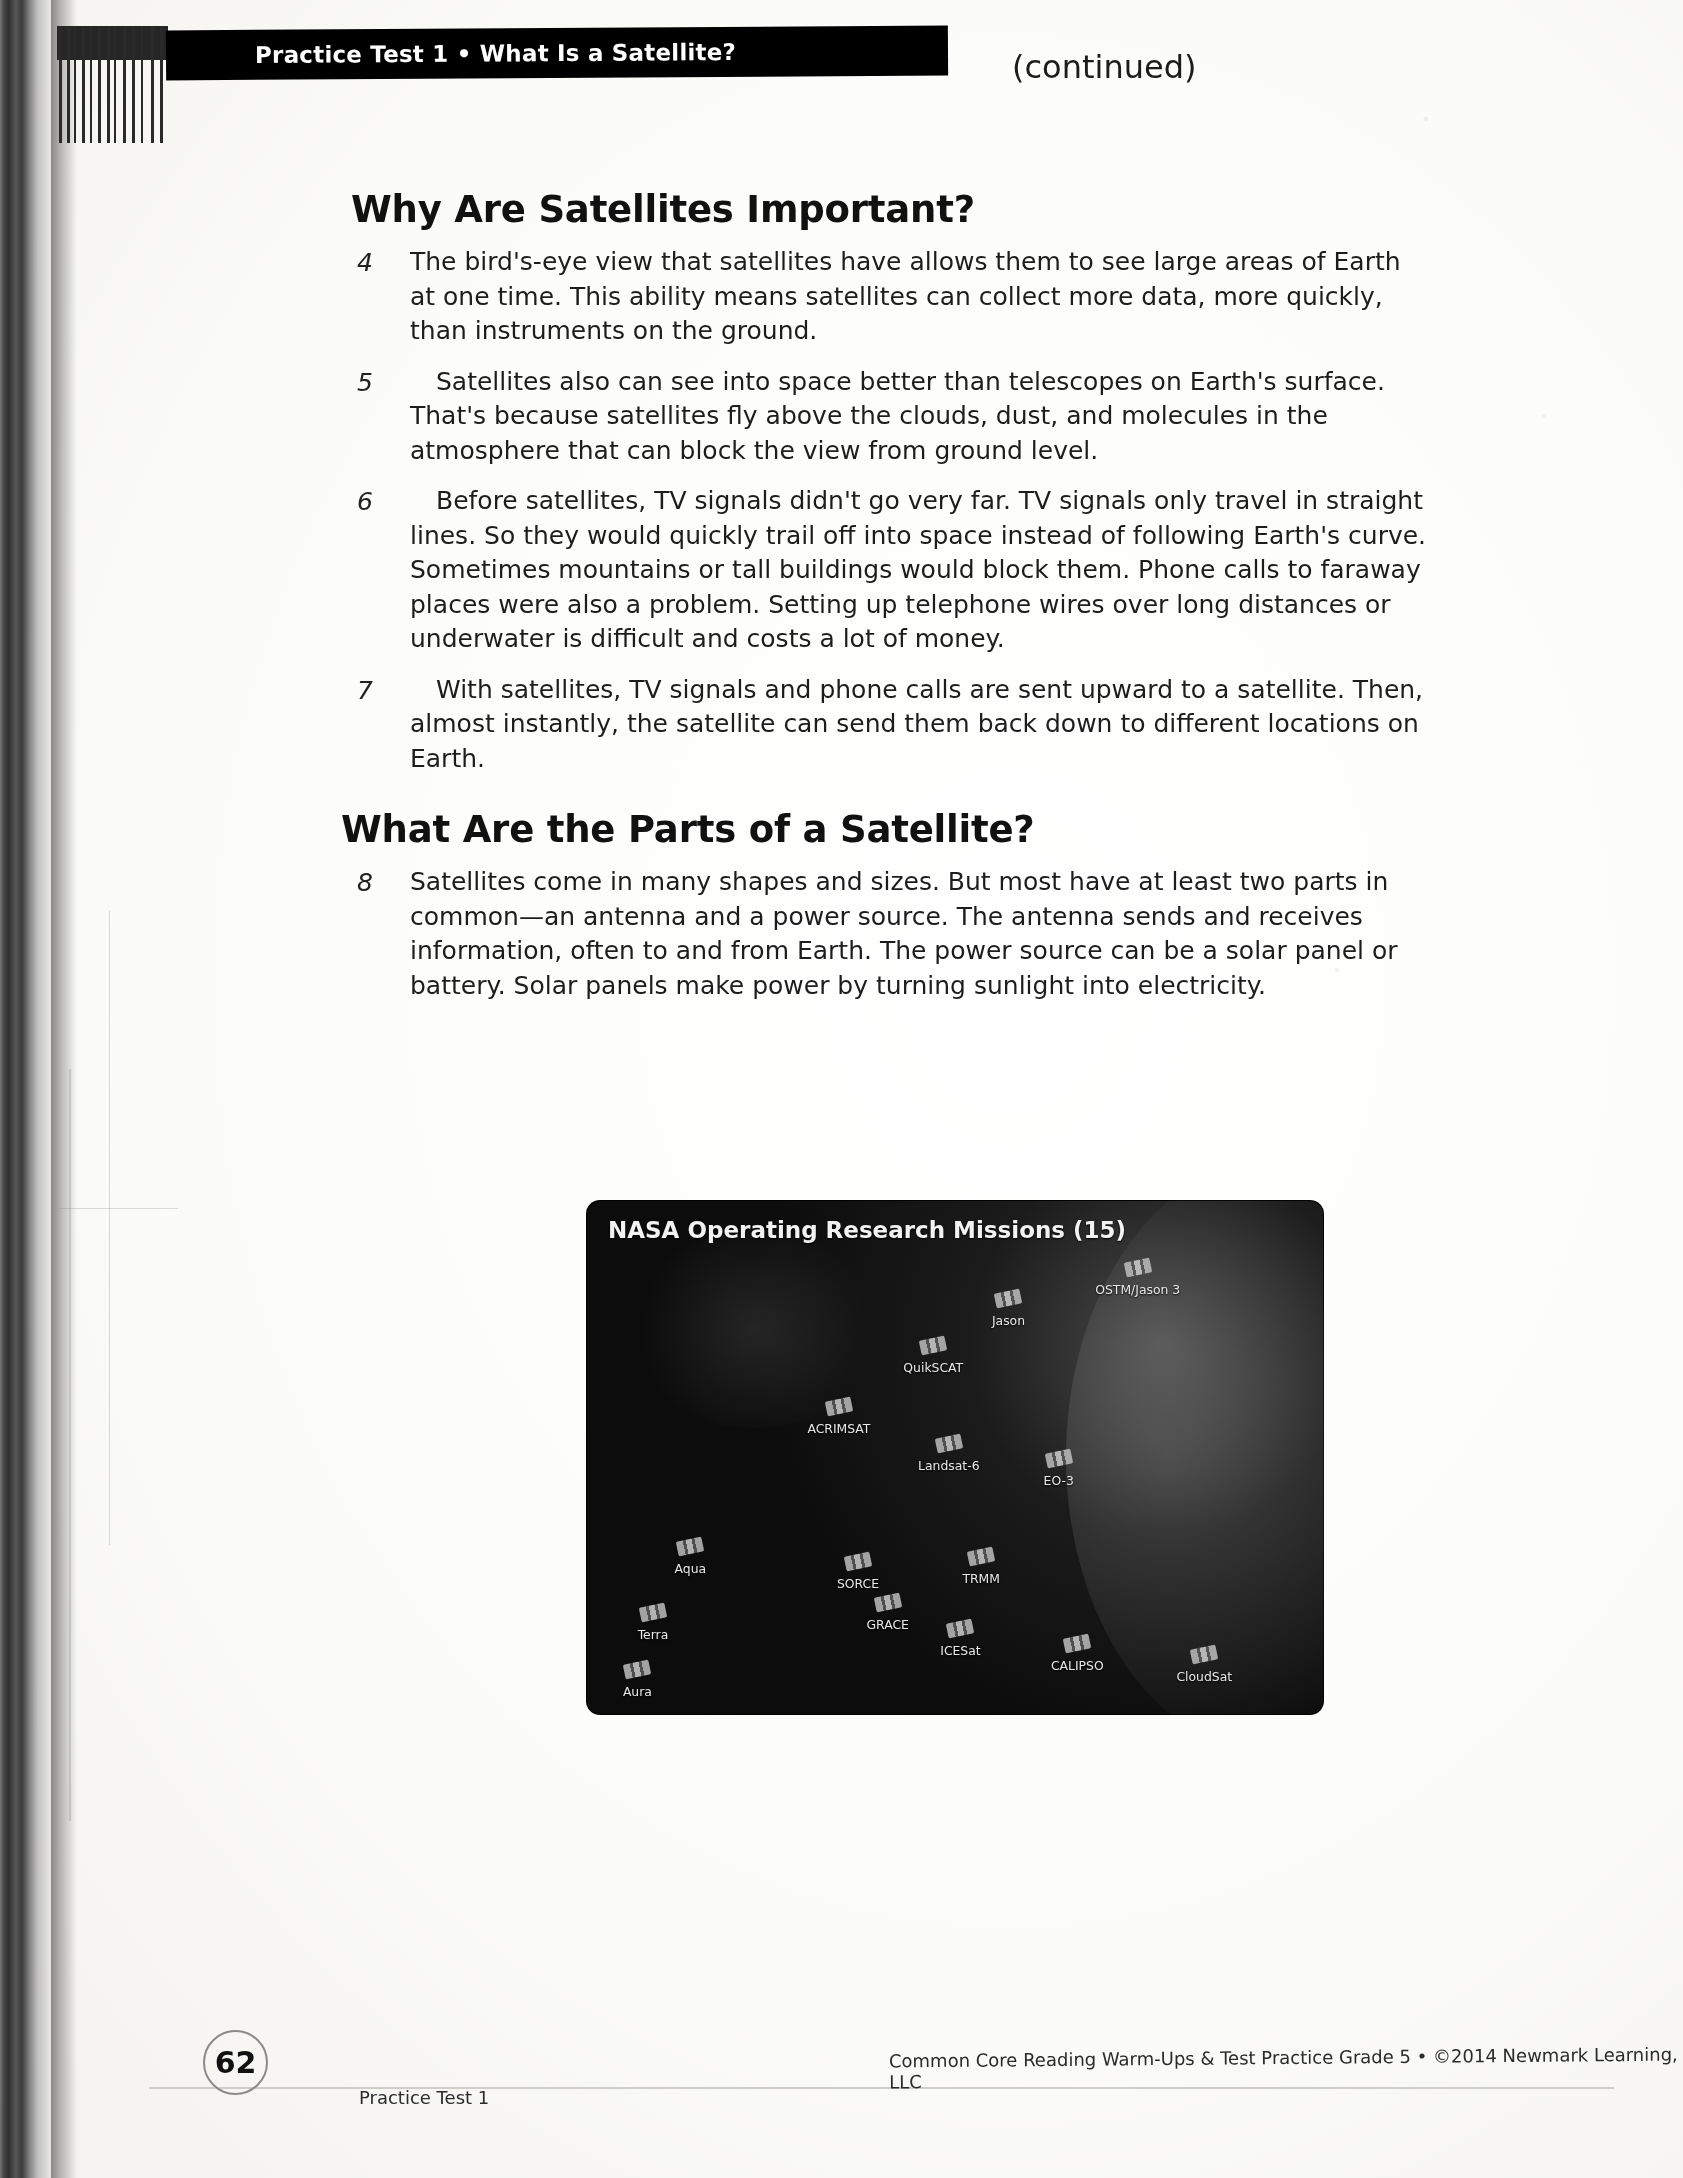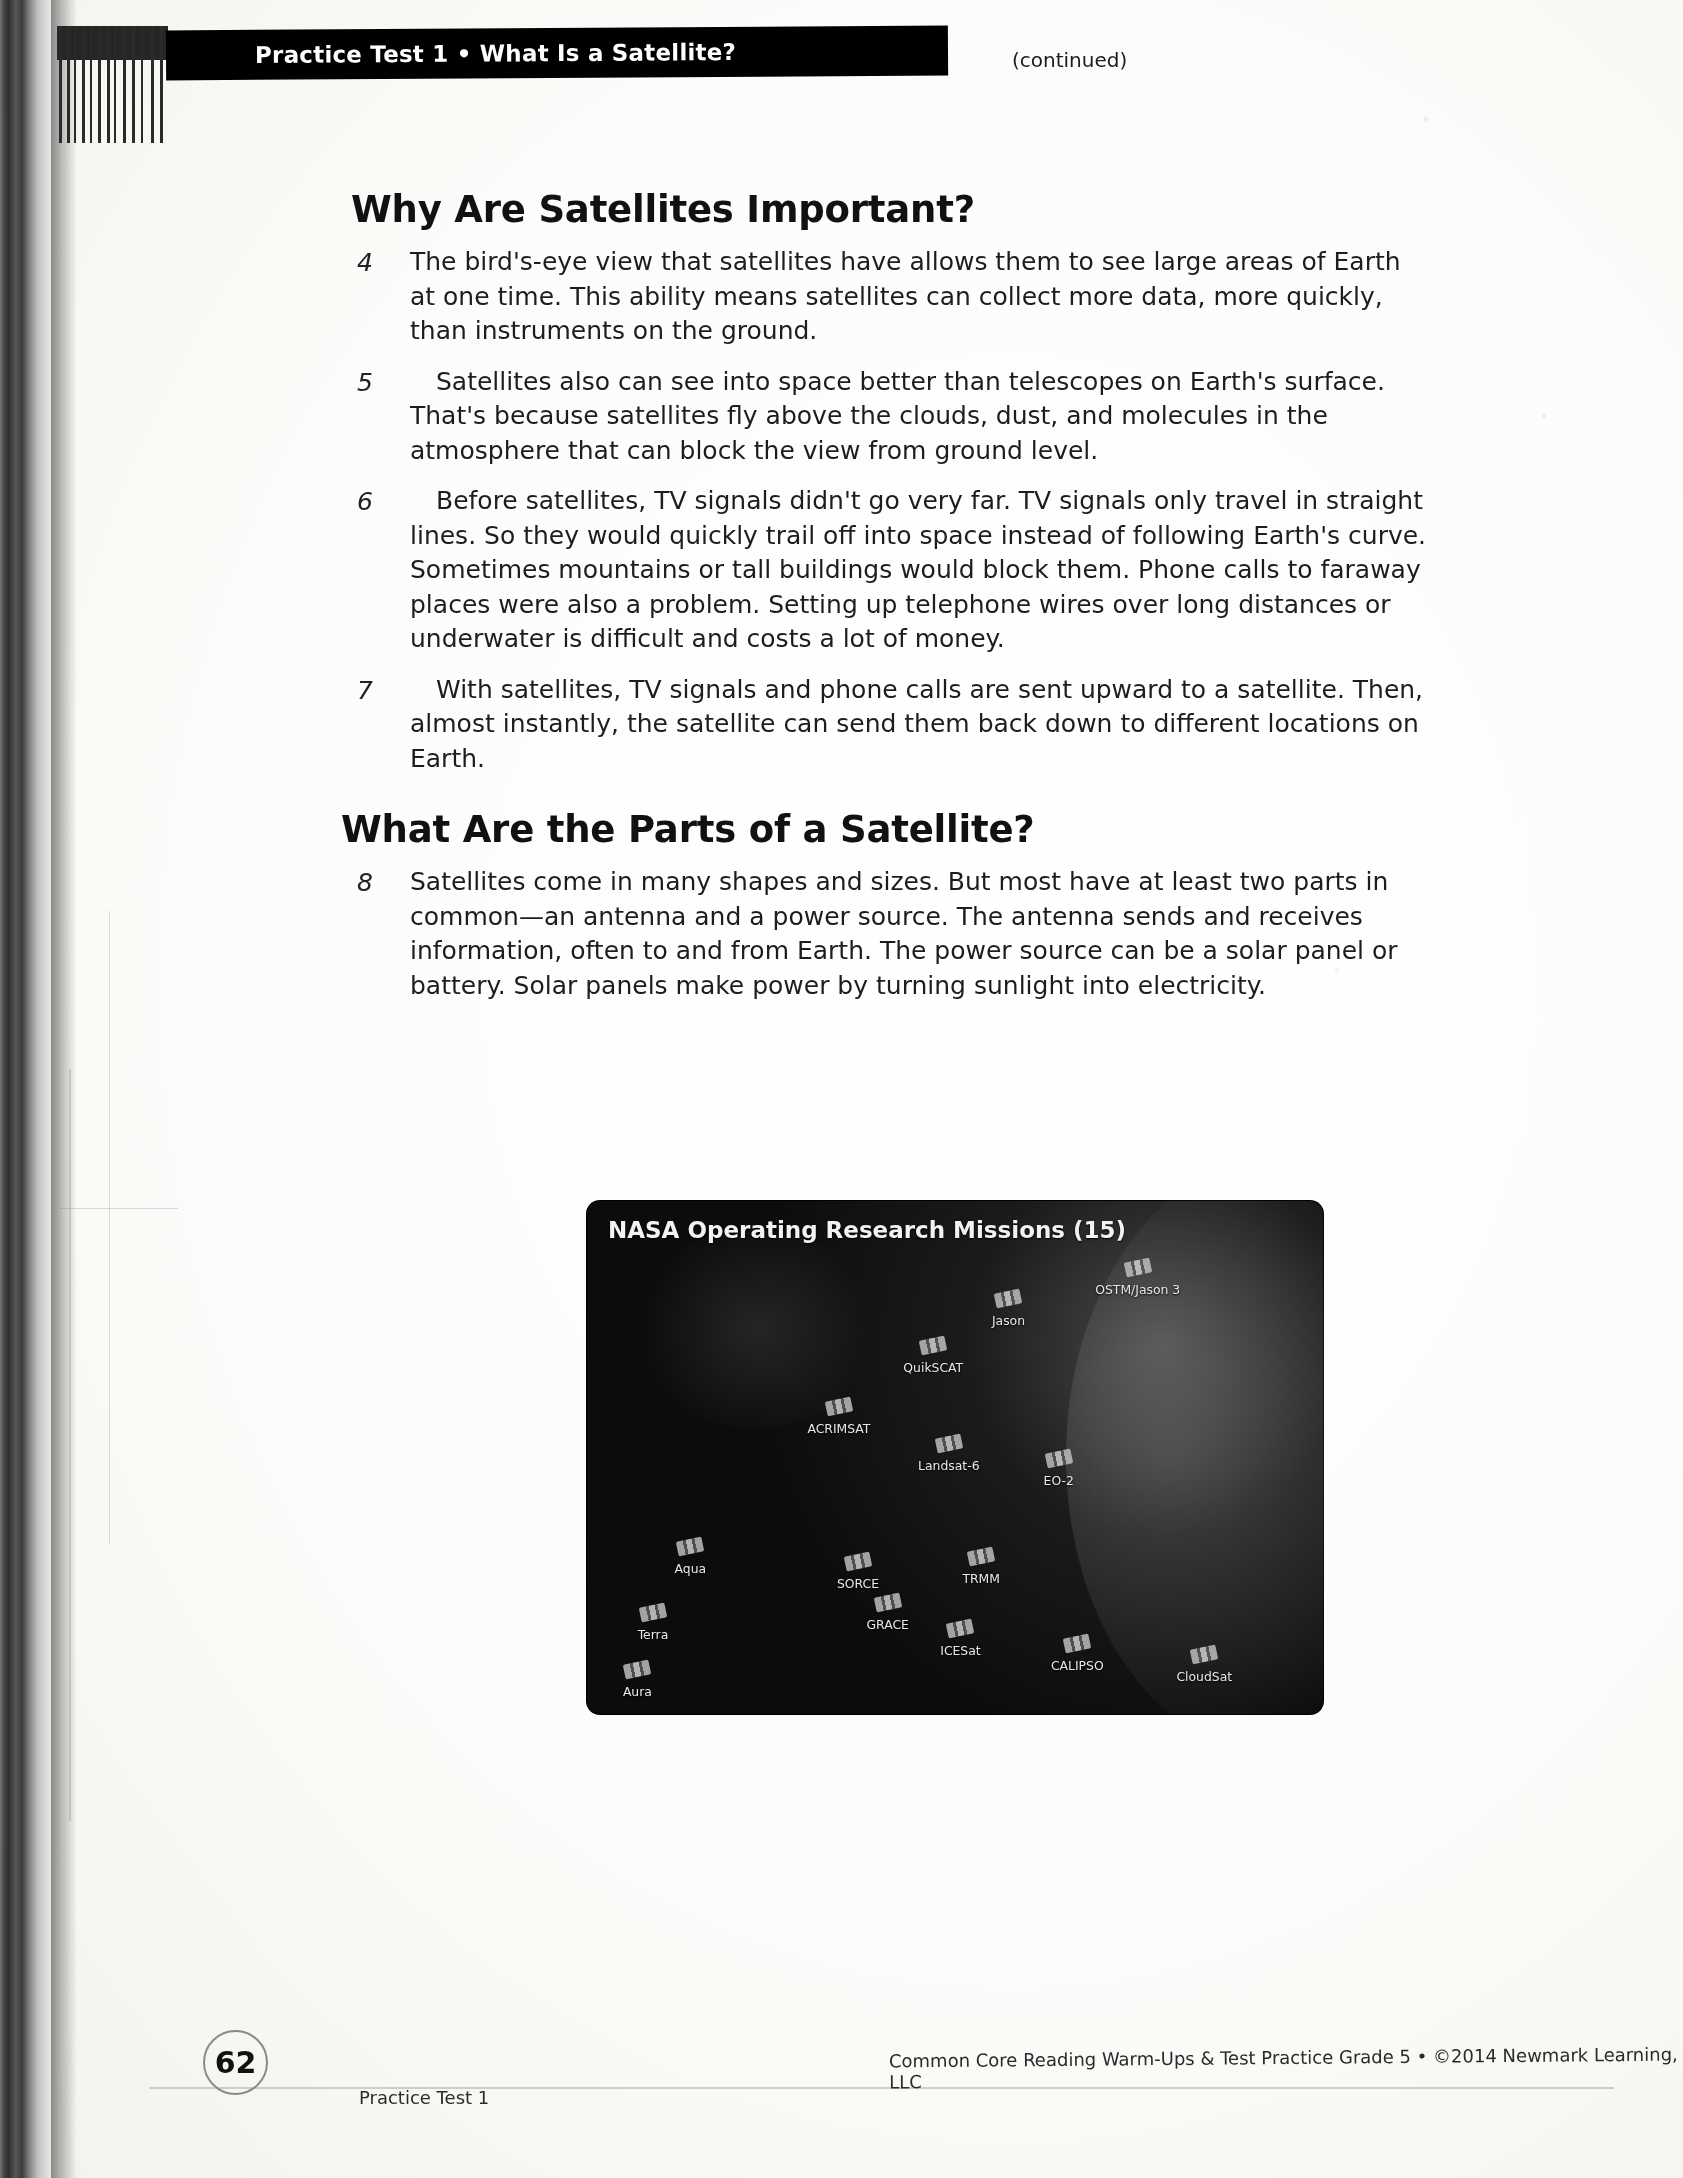--- a/index.html
+++ b/index.html
@@ -77,21 +77,21 @@
     font-size: 23px;
     font-weight: bold;
     font-family: "DejaVu Sans", sans-serif;
     letter-spacing: 0.2px;
     transform: rotate(-0.35deg);
   }
   .continued {
     position: absolute;
     left: 1012px;
     top: 48px;
-    font-size: 20px;
+    font-size: 32px;
     color: #1c1c1c;
     font-family: "DejaVu Sans", sans-serif;
   }
   
   .barcode {
     position: absolute;
     left: 57px;
     top: 26px;
     width: 111px;
     height: 119px;
@@ -344,21 +344,21 @@
       <div class="glow"></div>
       <div class="photo-title">
         <span>NASA Operating Research Missions (15)</span>
       </div>
       <div id="sat-labels">
           <div class="sat" style="left: 69%; top: 16%;">OSTM/Jason 3</div>
           <div class="sat" style="left: 55%; top: 22%;">Jason</div>
           <div class="sat" style="left: 43%; top: 31%;">QuikSCAT</div>
           <div class="sat" style="left: 30%; top: 43%;">ACRIMSAT</div>
           <div class="sat" style="left: 45%; top: 50%;">Landsat-6</div>
-          <div class="sat" style="left: 62%; top: 53%;">EO-2</div>
+          <div class="sat" style="left: 62%; top: 53%;">EO-3</div>
           <div class="sat" style="left: 12%; top: 70%;">Aqua</div>
           <div class="sat" style="left: 34%; top: 73%;">SORCE</div>
           <div class="sat" style="left: 51%; top: 72%;">TRMM</div>
           <div class="sat" style="left: 38%; top: 81%;">GRACE</div>
           <div class="sat" style="left: 7%; top: 83%;">Terra</div>
           <div class="sat" style="left: 48%; top: 86%;">ICESat</div>
           <div class="sat" style="left: 63%; top: 89%;">CALIPSO</div>
           <div class="sat" style="left: 80%; top: 91%;">CloudSat</div>
           <div class="sat" style="left: 5%; top: 94%;">Aura</div>
         </div>

